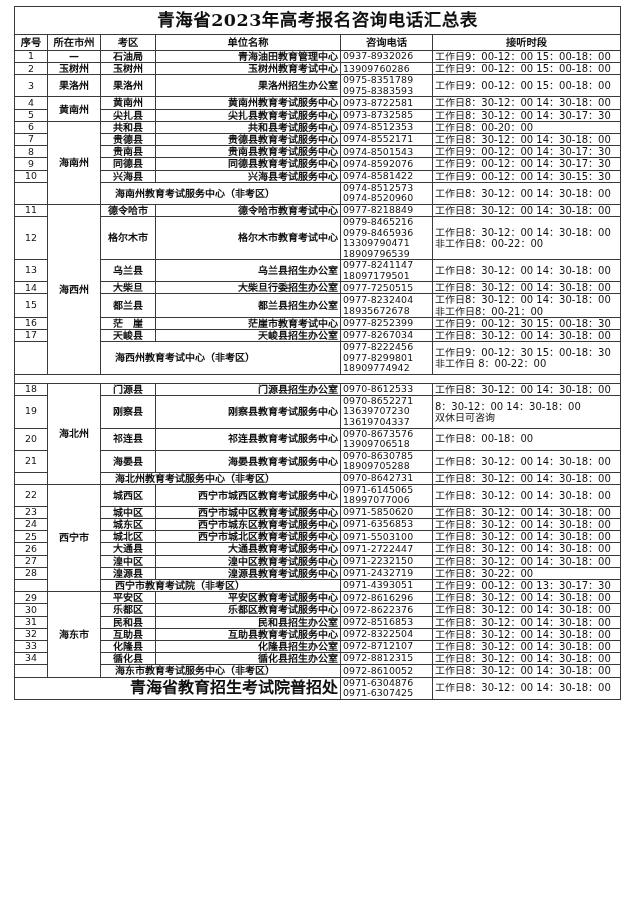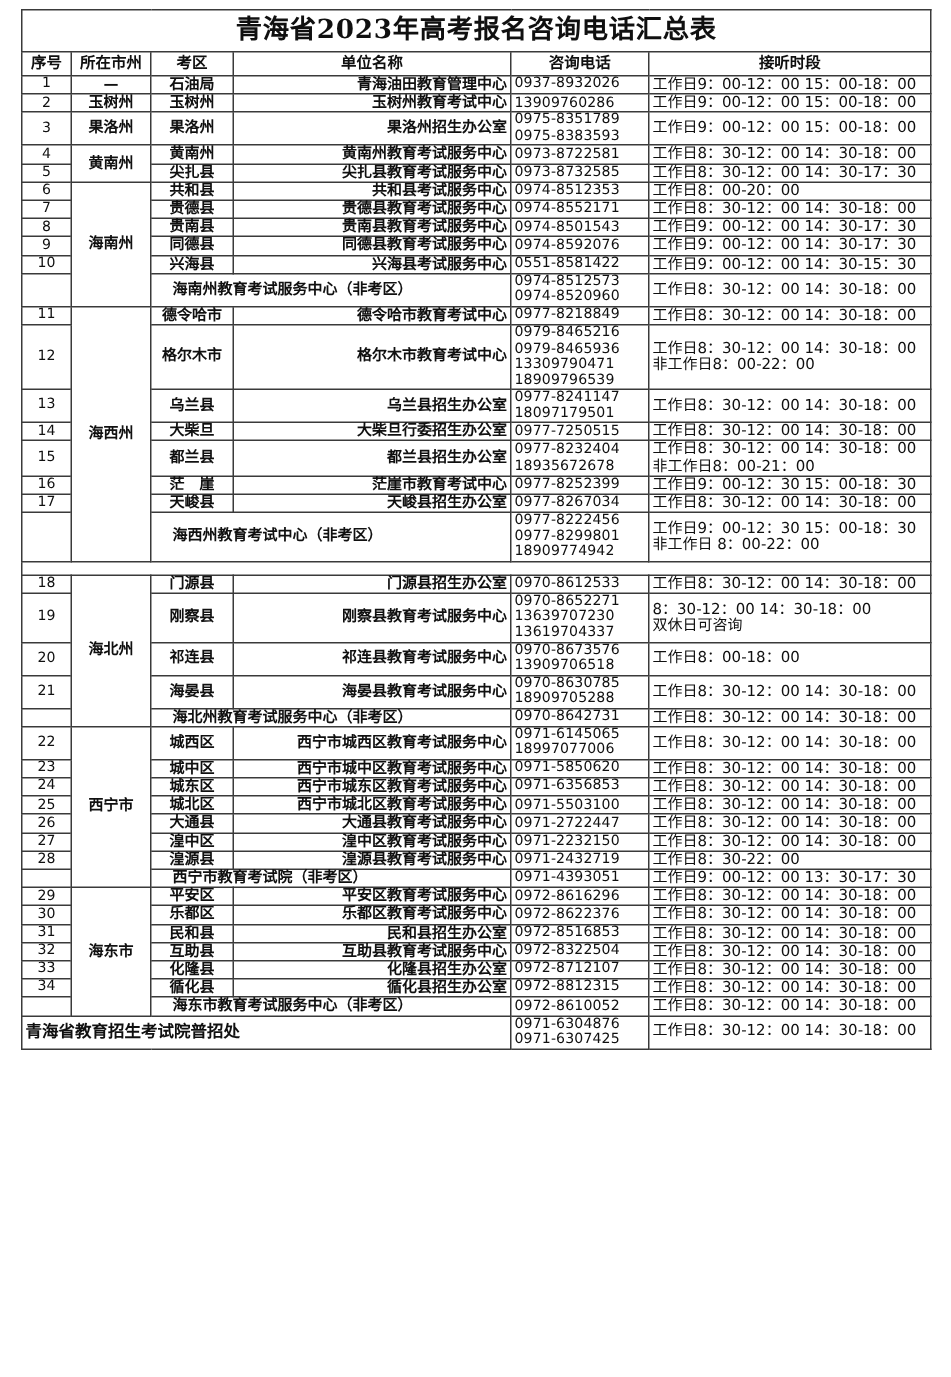--- a/index.html
+++ b/index.html
@@ -60,21 +60,21 @@
     font-family:Liberation Sans, sans-serif;
   }
   td.idx{text-align:center;font-size:9.4px;}
   td.pref{text-align:center;font-weight:bold;font-size:10px;}
   td.zone{text-align:center;font-weight:bold;font-size:10px;}
   td.unit{text-align:right;font-weight:bold;font-size:10px;}
   td.unit.wide{text-align:left;padding-left:14px;}
   td.tel{text-align:left;font-size:9.4px;letter-spacing:0.1px;white-space:pre-line;}
   td.time{text-align:left;padding-left:2px;font-size:10px;white-space:pre-line;}
   td.footer-unit{
-    text-align:left;font-weight:bold;font-size:11px;
+    text-align:right;font-weight:bold;font-size:16px;
   }
   .breakblock{height:9px;}
   .breakblock td{border:none;padding:0;}
 </style>
 </head>
 <body>
 
 <div class="page">
 
   <table class="sheet">
@@ -168,21 +168,21 @@
           <td class="idx">9</td>
           <td class="zone">同德县</td>
           <td class="unit">同德县教育考试服务中心</td>
           <td class="tel">0974-8592076</td>
           <td class="time">工作日9：00-12：00    14：30-17：30</td>
         </tr>
         <tr>
           <td class="idx">10</td>
           <td class="zone">兴海县</td>
           <td class="unit">兴海县考试服务中心</td>
-          <td class="tel">0551-8581422</td>
+          <td class="tel">0974-8581422</td>
           <td class="time">工作日9：00-12：00    14：30-15：30</td>
         </tr>
         <tr>
           <td class="idx"></td>
           <td class="unit wide" colspan="2">海南州教育考试服务中心（非考区）</td>
           <td class="tel">0974-8512573
 0974-8520960</td>
           <td class="time">工作日8：30-12：00    14：30-18：00</td>
         </tr>
         <tr>

